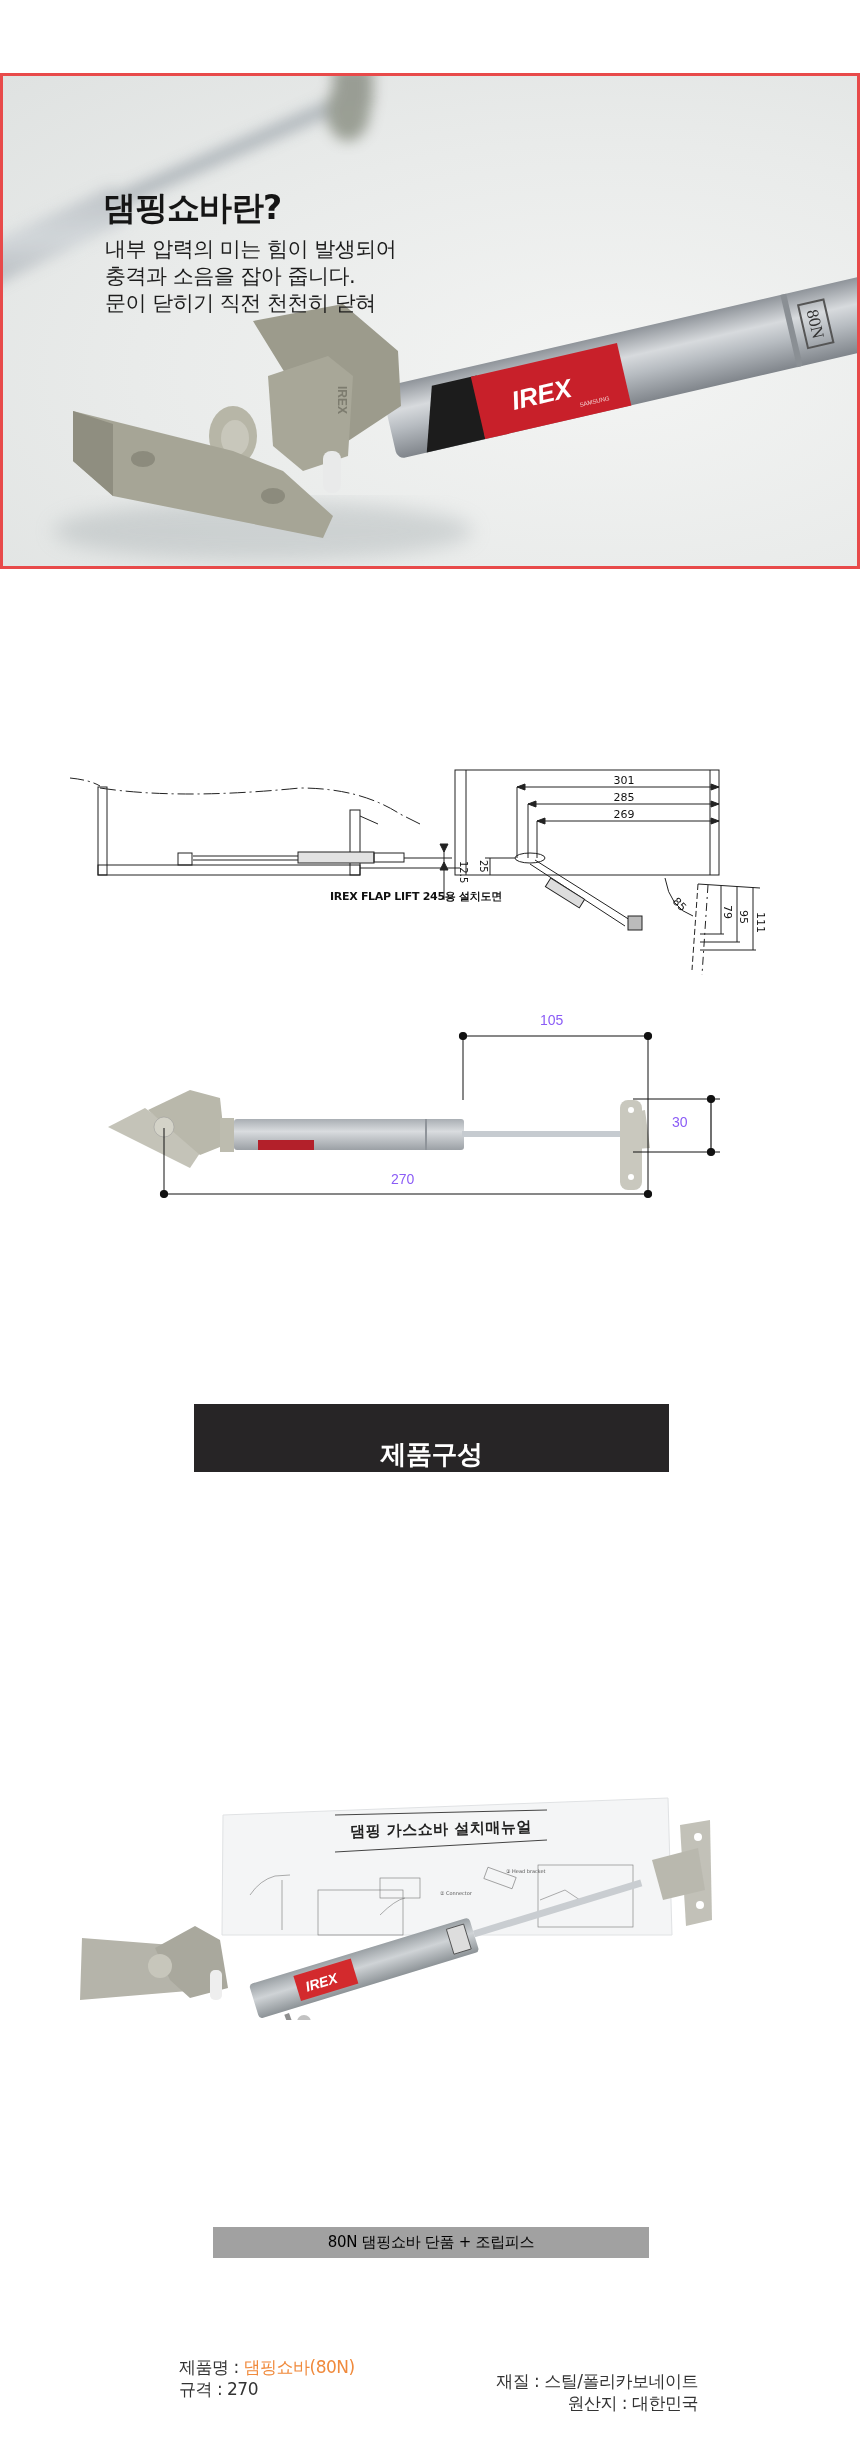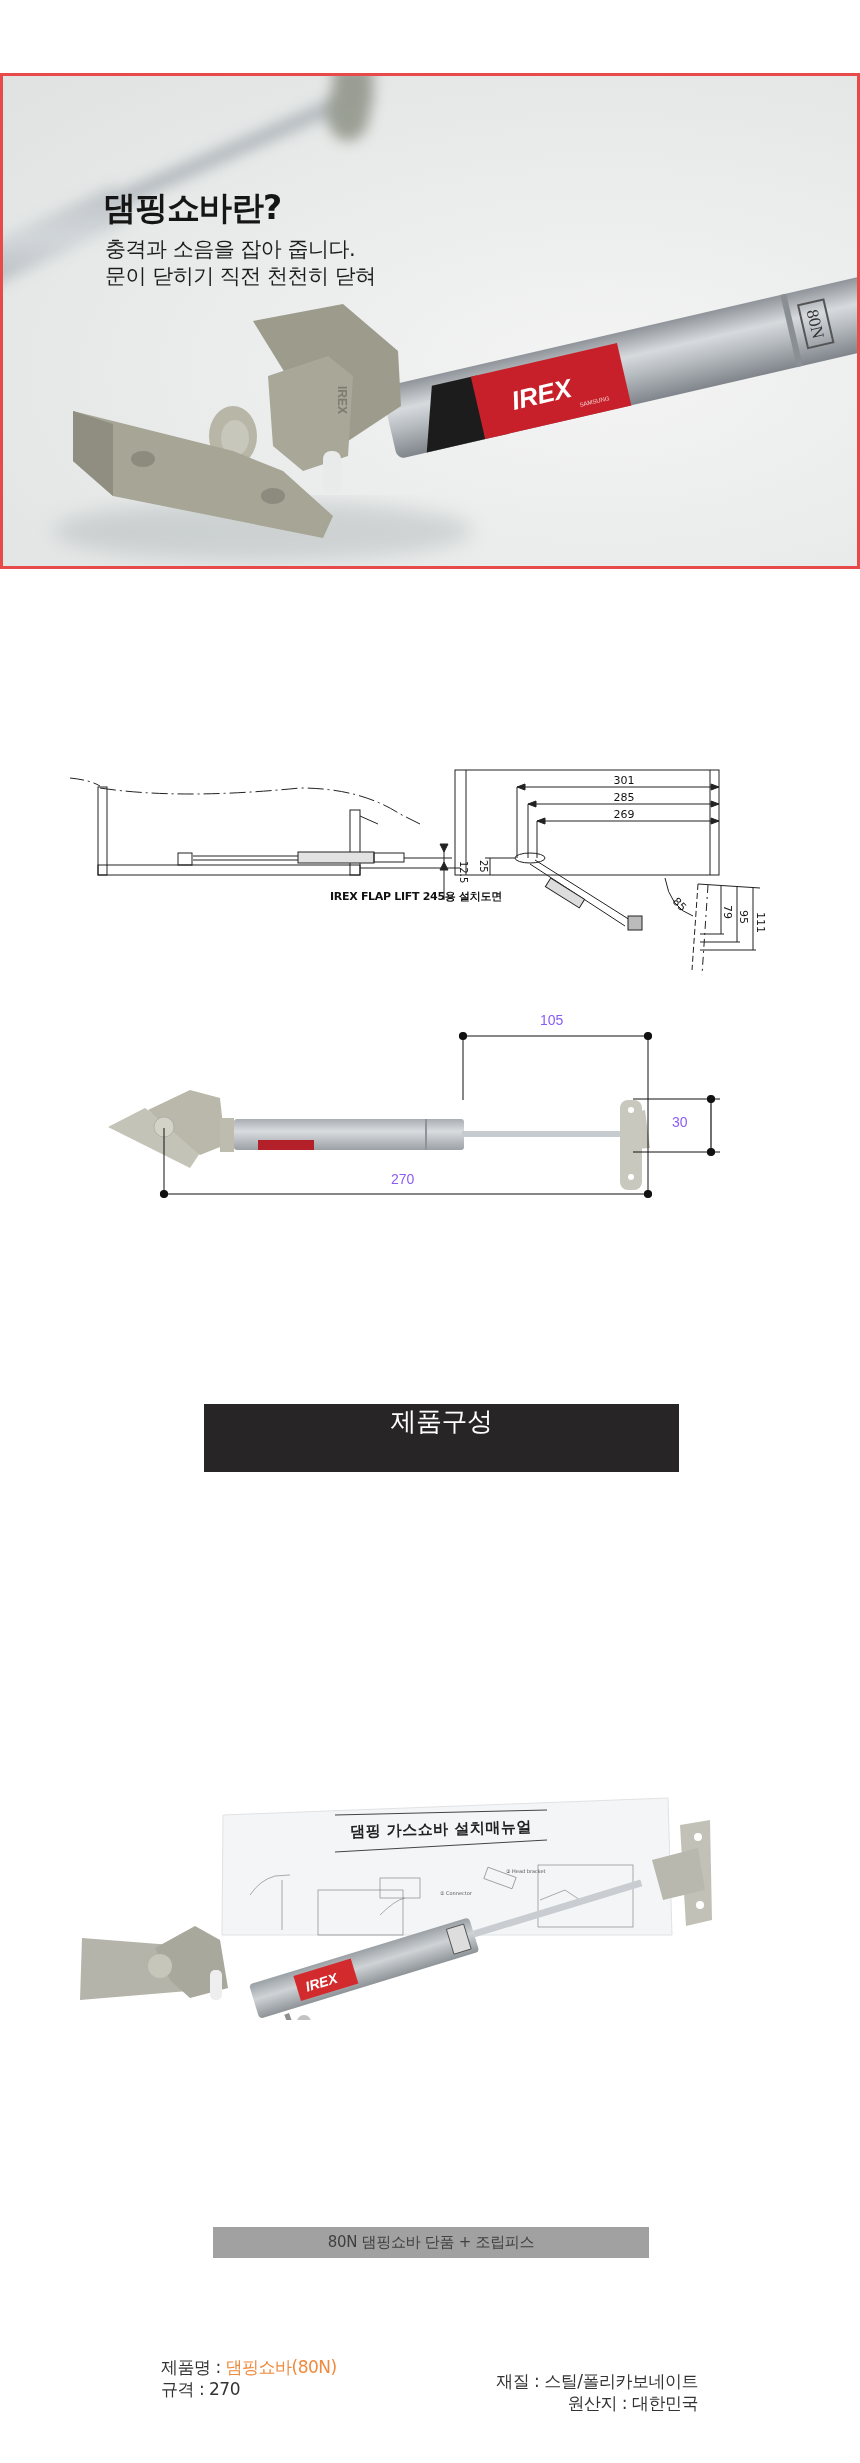--- a/index.html
+++ b/index.html
@@ -17,35 +17,35 @@
 
   
   .drawing { left: 60px; top: 740px; width: 720px; height: 240px; }
   .drawing-caption { left: 330px; top: 889px; font-size: 11px; font-weight: bold; color: #111; letter-spacing: -0.3px; white-space: nowrap; }
 
   
   .dims { left: 90px; top: 990px; width: 680px; height: 220px; }
   .dim-text { position: absolute; font-size: 14px; color: #8b5cf6; font-family: "Liberation Sans", sans-serif; text-align: right; }
 
   
-  .banner { left: 204px; top: 1404px; width: 475px; height: 68px; background: #272526; display: flex; align-items: flex-start; justify-content: center; }
+  .banner { left: 194px; top: 1404px; width: 475px; height: 68px; background: #272526; display: flex; align-items: flex-end; justify-content: center; font-weight: bold; }
   .banner span { color: #ffffff; font-size: 26px; letter-spacing: -0.5px; }
 
   
   .component { left: 60px; top: 1730px; width: 700px; height: 290px; }
   .manual-title { position: absolute; font-size: 15px; color: #222; font-weight: bold; letter-spacing: 0.5px; white-space: nowrap; }
 
   
   .caption-bar { left: 213px; top: 2227px; width: 436px; height: 31px; background: #a1a1a1; display: flex; align-items: center; justify-content: center; }
-  .caption-bar span { color: #404040; font-size: 15px; letter-spacing: -0.3px; }
+  .caption-bar span { color: #000000; font-size: 15px; letter-spacing: -0.3px; }
 
   
   .spec { font-size: 17px; color: #333; line-height: 22px; white-space: nowrap; letter-spacing: -0.5px; }
   .spec .accent { color: #f08a3c; }
-  .spec-left { left: 161px; top: 2356px; }
+  .spec-left { left: 179px; top: 2356px; }
   .spec-right { right: 162px; top: 2356px; text-align: right; margin-top: 14px; }
 </style>
 </head>
 <body>
 
 <section class="abs hero">
   <svg width="860" height="496" viewBox="0 0 860 496">
     <defs>
       <linearGradient id="cyl" x1="0" y1="0" x2="0" y2="1">
         <stop offset="0" stop-color="#8f949a"></stop>
@@ -95,20 +95,21 @@
       <path d="M70 335 L 230 375 L 280 395 L 330 440 L 320 462 L 110 420 L 70 385 Z" fill="#a6a596"></path>
       <path d="M70 335 L 110 348 L 110 420 L 70 385 Z" fill="#8f8e80"></path>
       <ellipse cx="140" cy="383" rx="12" ry="8" fill="#8c8b7d"></ellipse>
       <ellipse cx="270" cy="420" rx="12" ry="8" fill="#8c8b7d"></ellipse>
       <rect x="320" y="375" width="18" height="42" rx="8" fill="#e9eaea"></rect>
       <text x="335" y="310" font-size="12" font-weight="bold" fill="#7d7c6f" transform="rotate(90 335 310)" font-family="Liberation Sans, sans-serif">IREX</text>
     </g>
   </svg>
   <div class="abs hero-title">댐핑쇼바란?</div>
   <div class="abs hero-body">
+    <div>내부 압력의 미는 힘이 발생되어</div>
     <div>충격과 소음을 잡아 줍니다.</div>
     <div>문이 닫히기 직전 천천히 닫혀</div>
   </div>
 </section>
 
 <section class="abs drawing">
   <svg width="720" height="240" viewBox="0 0 720 240">
     <g stroke="#222" stroke-width="1" fill="none">
 
       <path d="M10 38 Q 30 40 40 46" stroke-dasharray="14 4 2 4"></path>

